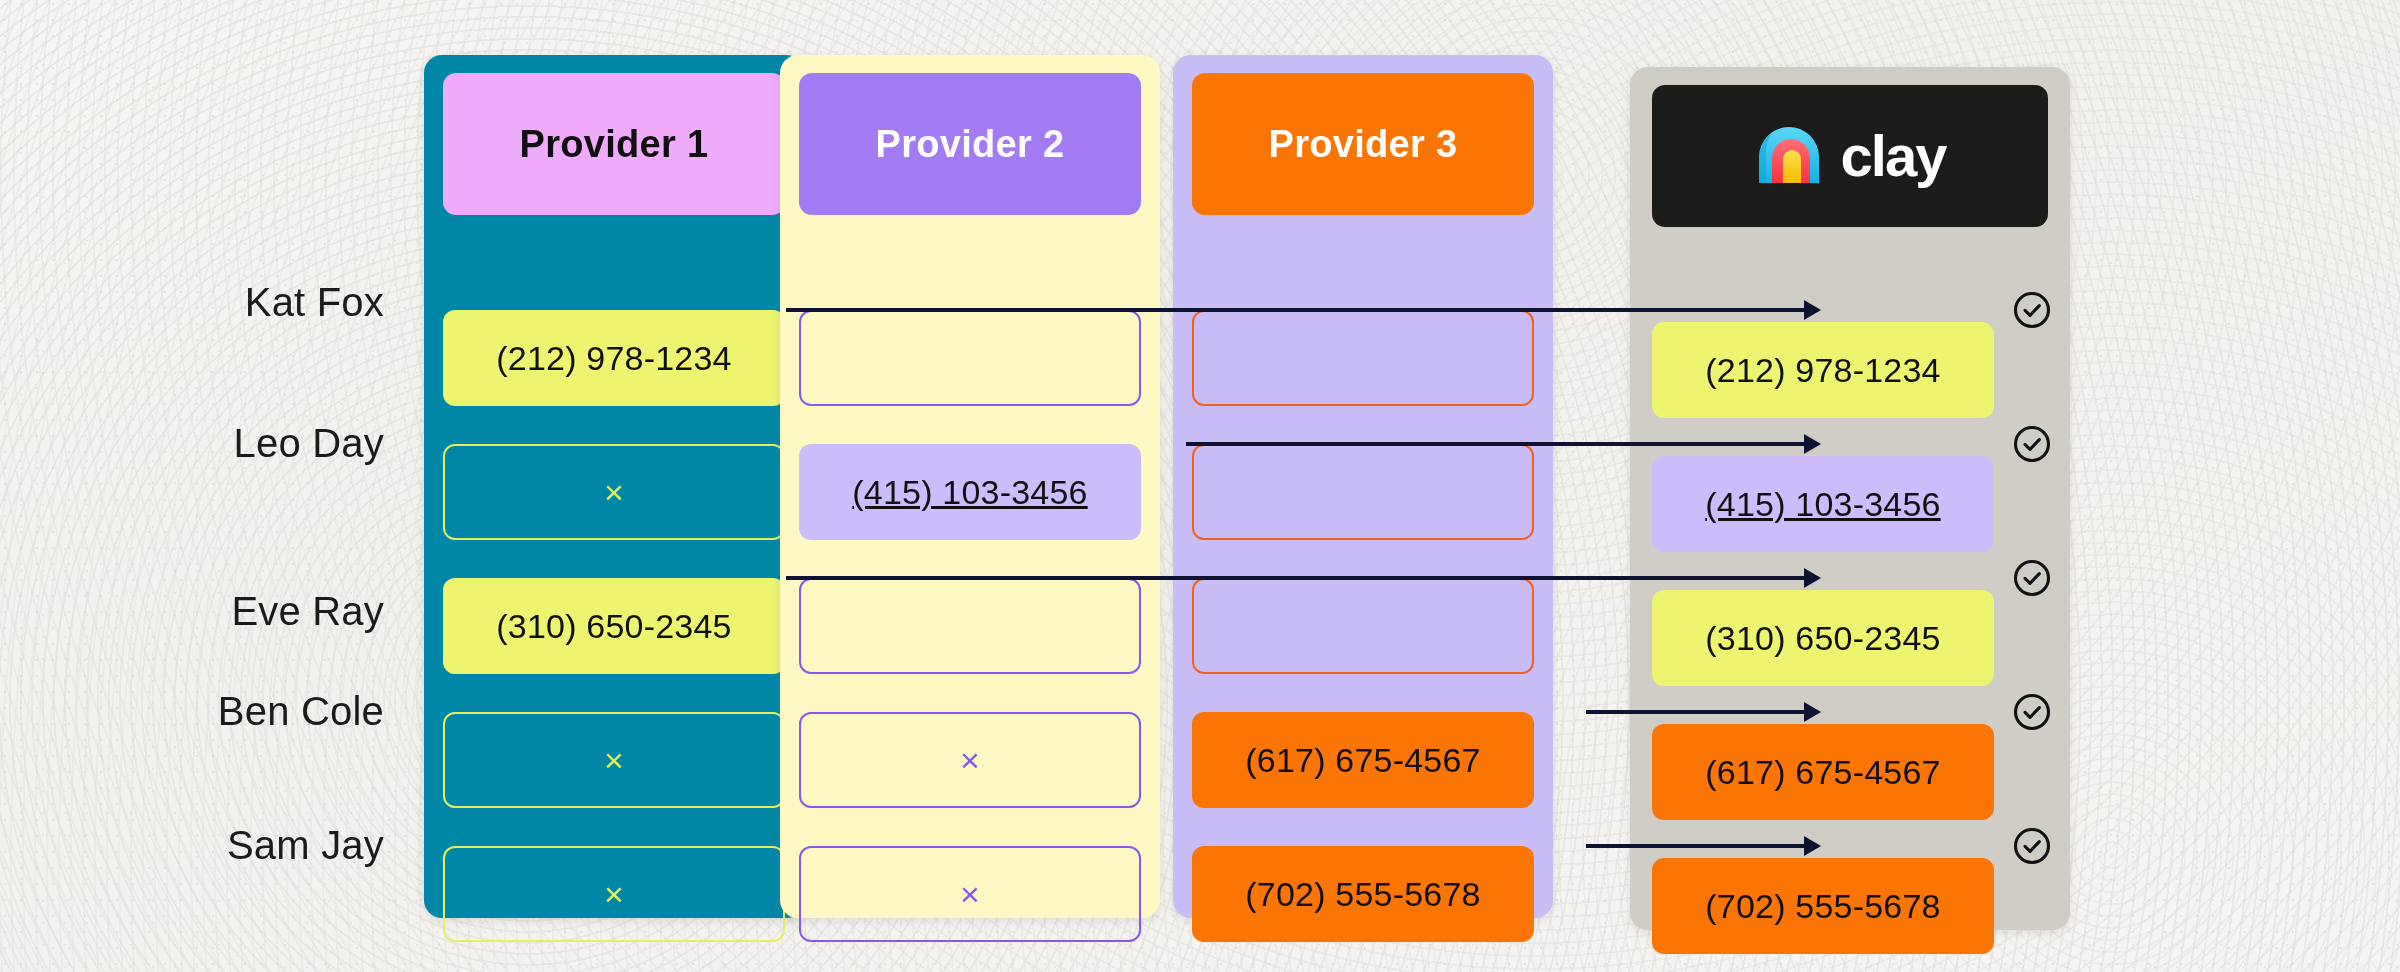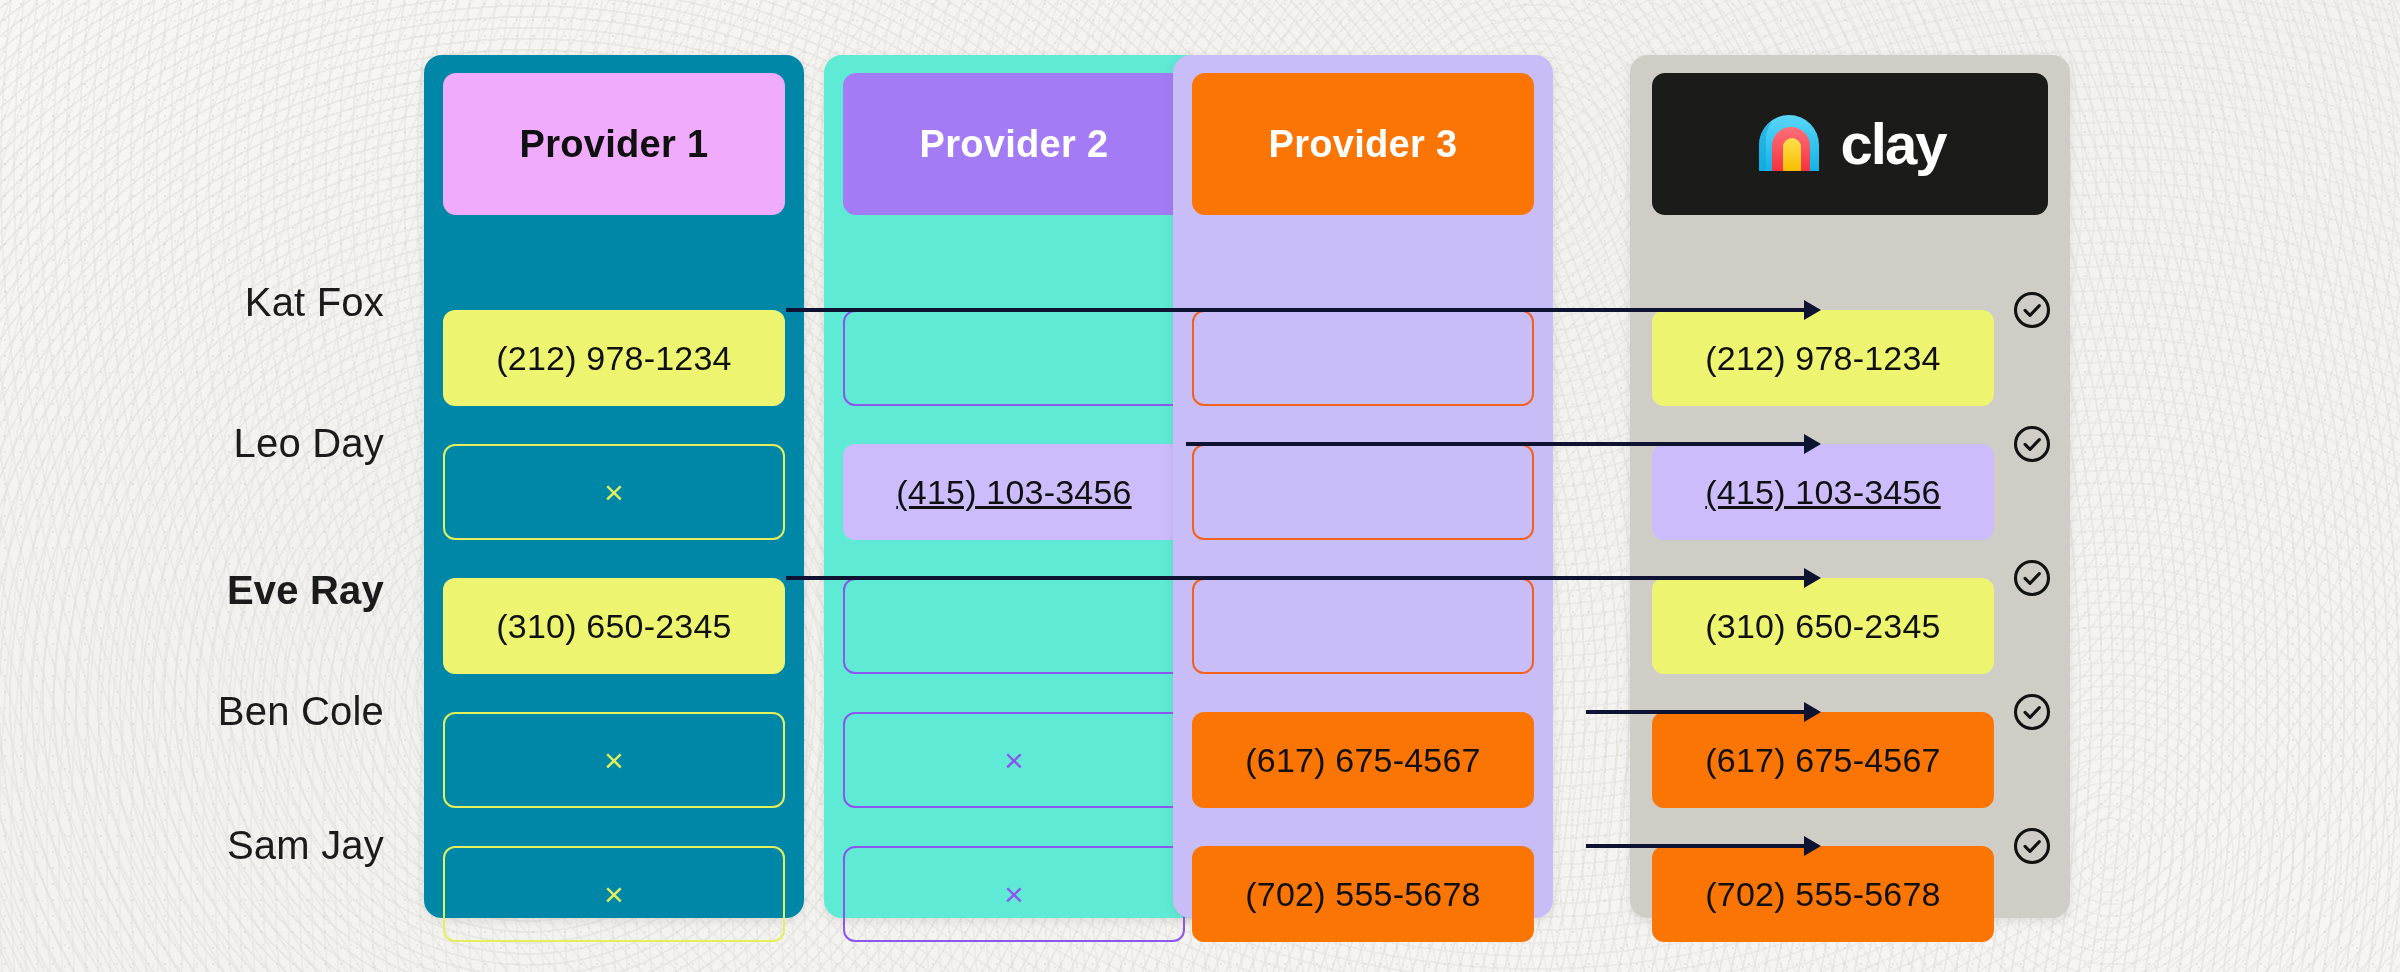--- a/index.html
+++ b/index.html
@@ -61,26 +61,27 @@
   
   .column {
     position: absolute;
     top: 55px;
     width: 380px;
     height: 863px;
     border-radius: 18px;
     box-shadow: 0 3px 10px rgba(120,115,108,.18);
   }
   .col-p1 { left: 424px;  background: #0087a8; }
-  .col-p2 { left: 824px;  background: #5eead4; }
+  .col-p2 { left: 780px;  background: #fef9c3; }
   .col-p3 { left: 1173px; background: #c9bdf7; }
   .col-clay {
     left: 1630px;
     width: 440px;
     background: #d0ccc6;
+    margin-top: 12px;
   }
 
   
   .col-header {
     position: absolute;
     left: 19px;
     top: 18px;
     width: 342px;
     height: 142px;
     border-radius: 13px;
@@ -175,21 +176,21 @@
 </head>
 <body>
 
 <div id="bg-texture"></div>
 
 <div id="board">
 
   <div class="labels-col">
     <div class="row-label" style="top:302px;">Kat Fox</div>
     <div class="row-label" style="top:443px;">Leo Day</div>
-    <div class="row-label" style="top:590px;font-weight:bold;">Eve Ray</div>
+    <div class="row-label" style="top:611px;">Eve Ray</div>
     <div class="row-label" style="top:711px;">Ben Cole</div>
     <div class="row-label" style="top:845px;">Sam Jay</div>
   </div>
 
   <div class="column col-p1">
     <div class="col-header hdr-p1">Provider 1</div>
 
     <div class="cell fill-yellow" style="top:255px;">(212) 978-1234</div>
     <div class="cell empty-yellow" style="top:389px;">
       <span class="x-glyph">×</span>

